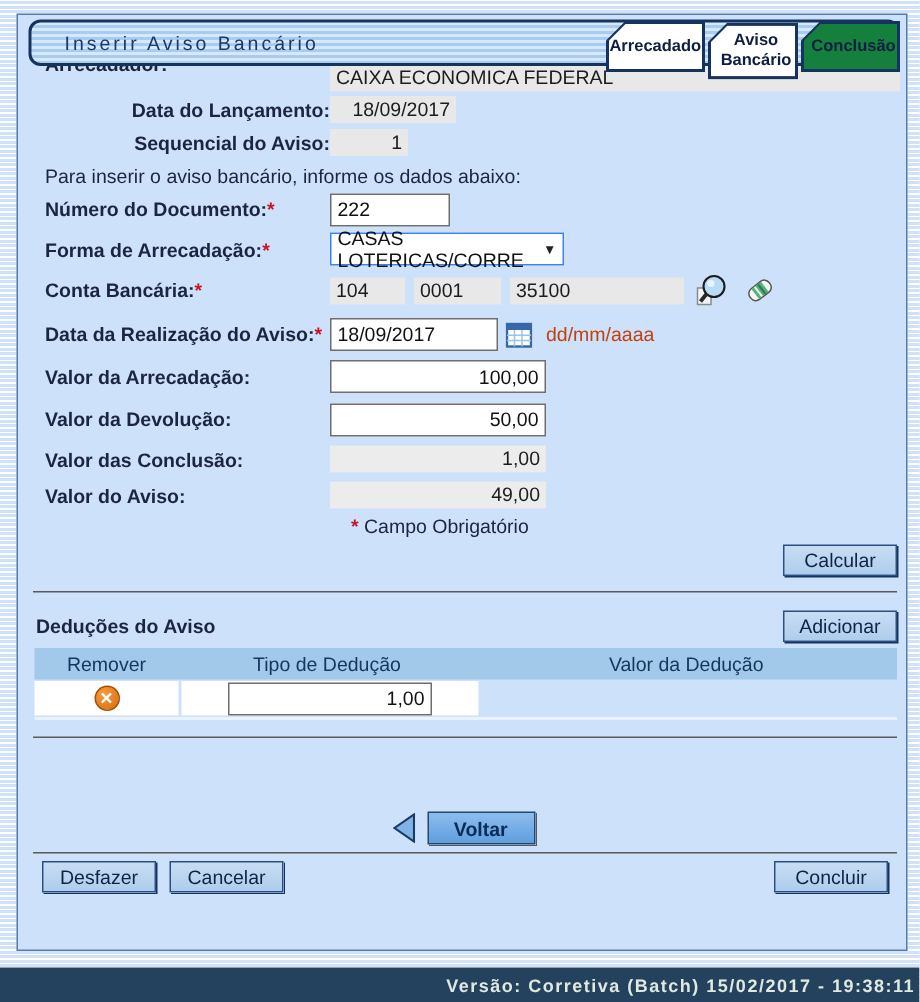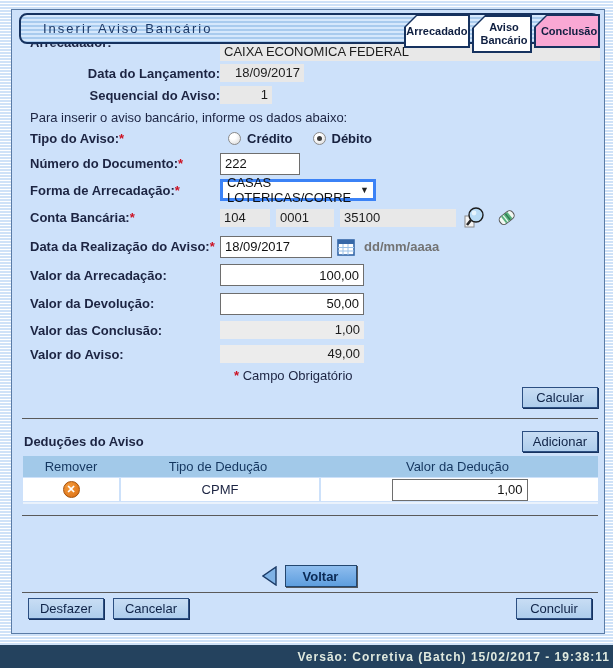--- a/index.html
+++ b/index.html
@@ -55,21 +55,21 @@
   .tab-inner {
     position: absolute; inset: 2px;
     background: #ffffff;
     clip-path: polygon(11px 0, 100% 0, 100% 100%, 0 100%, 0 11px);
     display: flex; align-items: center; justify-content: center;
     text-align: center;
     font-weight: bold; font-size: 11px; line-height: 1.15;
     color: #0e1e40;
     padding: 1px 2px 1px 6px;
   }
-  .tab.active .tab-inner { background: #f9a8d4; }
+  .tab.active .tab-inner { background: #15803d; }
   
   .form { margin: 13px 6px 0 8px; }
   .row { display: flex; align-items: center; margin: 0 0 2px 0; }
   .row .lbl { width: 200px; padding-left: 10px; font-weight: bold; flex: none; }
   .req { color: #cc1122; font-weight: bold; }
   .grey-box {
     background: #e8e8e8; color: #1c1c1c;
     padding: 1px 4px; height: 18px; line-height: 16px;
     flex: none;
   }
@@ -95,35 +95,35 @@
     position: relative; flex: none;
   }
   .radio.selected::after {
     content: ""; position: absolute; left: 3px; top: 3px;
     width: 5px; height: 5px; border-radius: 50%; background: #3c3c3c;
   }
   .radio-label { margin-right: 14px; font-weight: bold; color: #17213f; }
   
   .select-box {
     width: 156px; height: 22px;
-    border: 3px solid #3b82f6; background: #ffffff;
+    border: 1px solid #3b82f6; background: #ffffff;
     display: flex; align-items: center; justify-content: space-between;
     padding: 0 4px; color: #111;
   }
   .select-box .arrow { font-size: 9px; color: #222; }
   
   .conta-wrap { display: flex; align-items: center; gap: 6px; }
   .icon-btn { width: 26px; height: 26px; display: flex; align-items: center; justify-content: center; }
   
   .date-wrap { display: flex; align-items: center; gap: 4px; }
-  .hint { margin-left: 4px; color: #737373; font-weight: bold; }
+  .hint { margin-left: 4px; color: #c2410c; }
   .w112 { width: 112px; }
   .w144 { width: 144px; }
   .grey-val { width: 144px; text-align: right; background: #ececec; }
-  .note-row { padding-left: 214px; height: 16px; display: flex; align-items: center; }
+  .note-row { padding-left: 214px; height: 16px; display: flex; }
   
   .btn {
     font: 13px "Liberation Sans", sans-serif;
     color: #0f2347;
     background: linear-gradient(to bottom, #c8ddf4, #aecdec);
     border: 1px solid #2c4f82;
     box-shadow: 1px 1px 0 #16325f;
     height: 21px; padding: 0 10px;
     cursor: pointer;
   }
@@ -223,29 +223,20 @@
       <span class="grey-box w84">18/09/2017</span>
     </div>
 
     <div class="row row-h20">
       <span class="lbl">Sequencial do Aviso:</span>
       <span class="grey-box w52">1</span>
     </div>
 
     <div class="instruction">Para inserir o aviso bancário, informe os dados abaixo:</div>
 
-    <div class="row" style="height:22px">
-      <span class="lbl"><span>Tipo do Aviso:</span><span class="req">*</span></span>
-      <div class="radio-group">
-        <span class="radio"></span>
-        <span class="radio-label">Crédito</span>
-        <span class="radio selected"></span>
-        <span class="radio-label">Débito</span>
-      </div>
-    </div>
 
     <div class="row" style="height:25px">
       <span class="lbl"><span>Número do Documento:</span><span class="req">*</span></span>
       <input class="txt-input" style="width: 80px;" value="222">
     </div>
 
     <div class="row" style="height:24px">
       <span class="lbl"><span>Forma de Arrecadação:</span><span class="req">*</span></span>
       <div class="select-box">
         <span>CASAS LOTERICAS/CORRE</span>
@@ -336,21 +327,20 @@
     <div class="ded-table">
       <div class="t-head">
         <span class="th">Remover</span>
         <span class="th">Tipo de Dedução</span>
         <span class="th">Valor da Dedução</span>
       </div>
       <div class="t-row">
         <div class="t-cell">
           <span class="remove-icon">✕</span>
         </div>
-        <div class="t-cell">CPMF</div>
         <div class="t-cell">
           <input class="txt-input num ded-input" value="1,00" style="">
         </div>
       </div>
     </div>
     <div class="table-footline"></div>
 
     <hr class="div" style="margin-top:11px">
 
     <div class="voltar-row">

